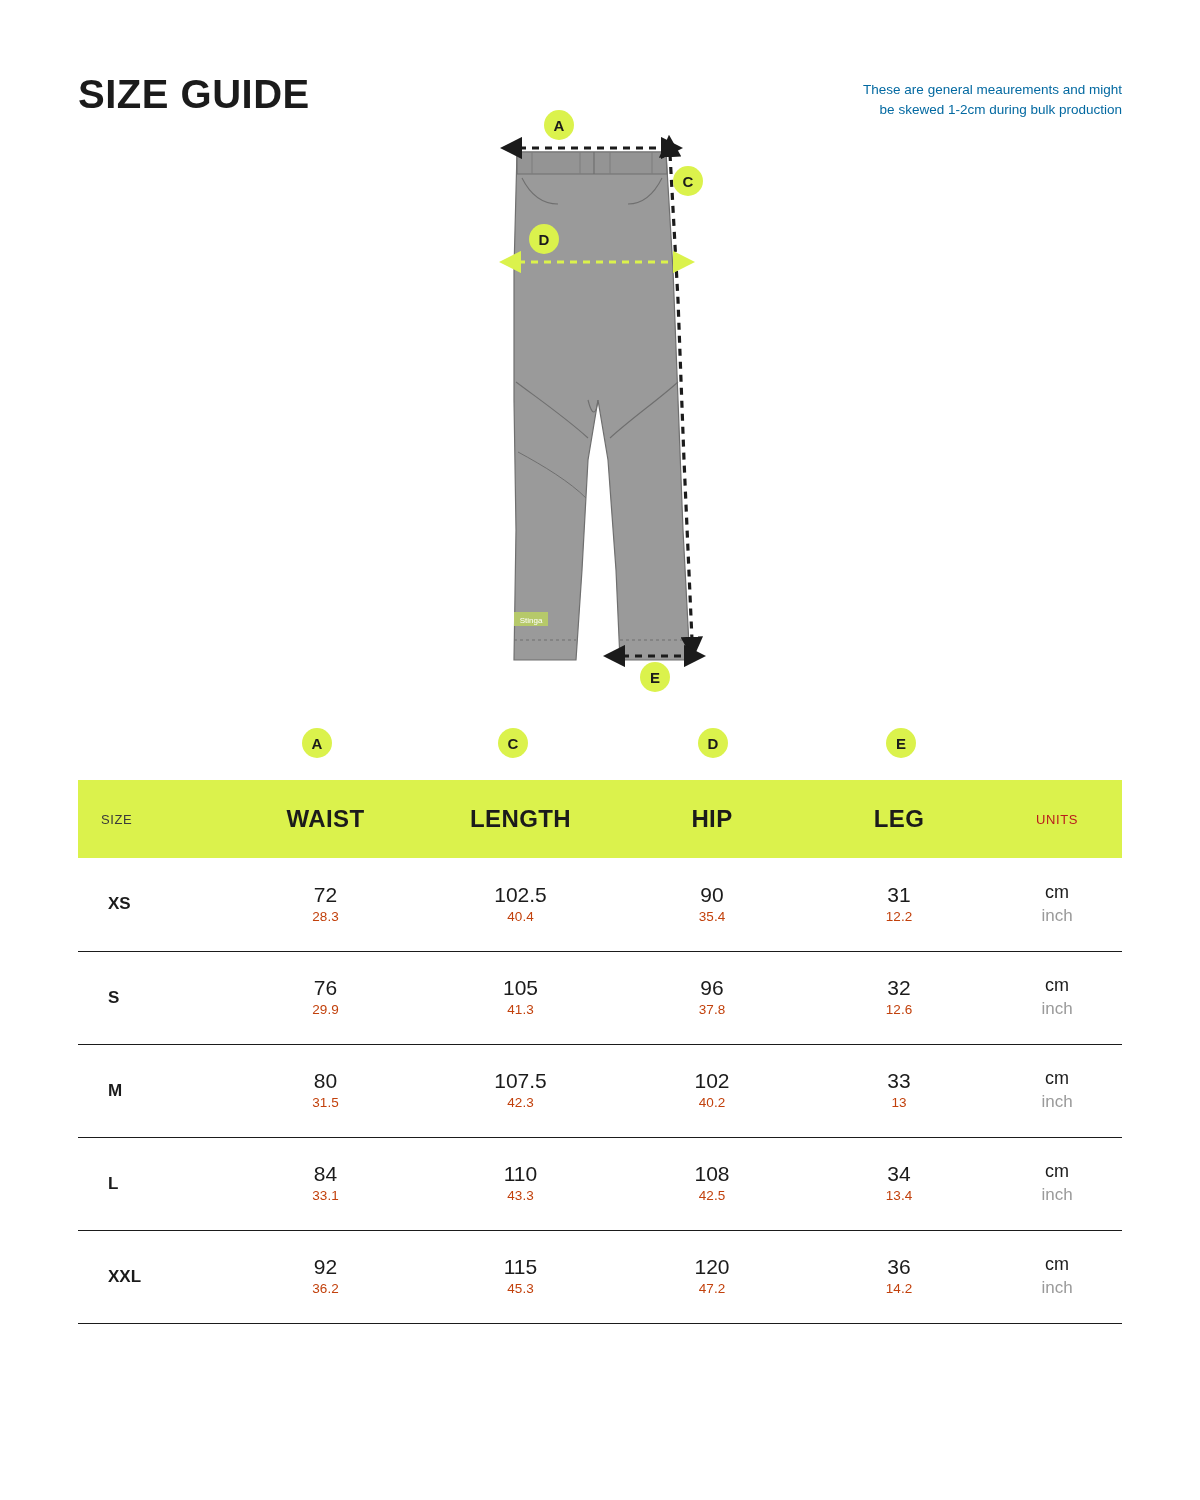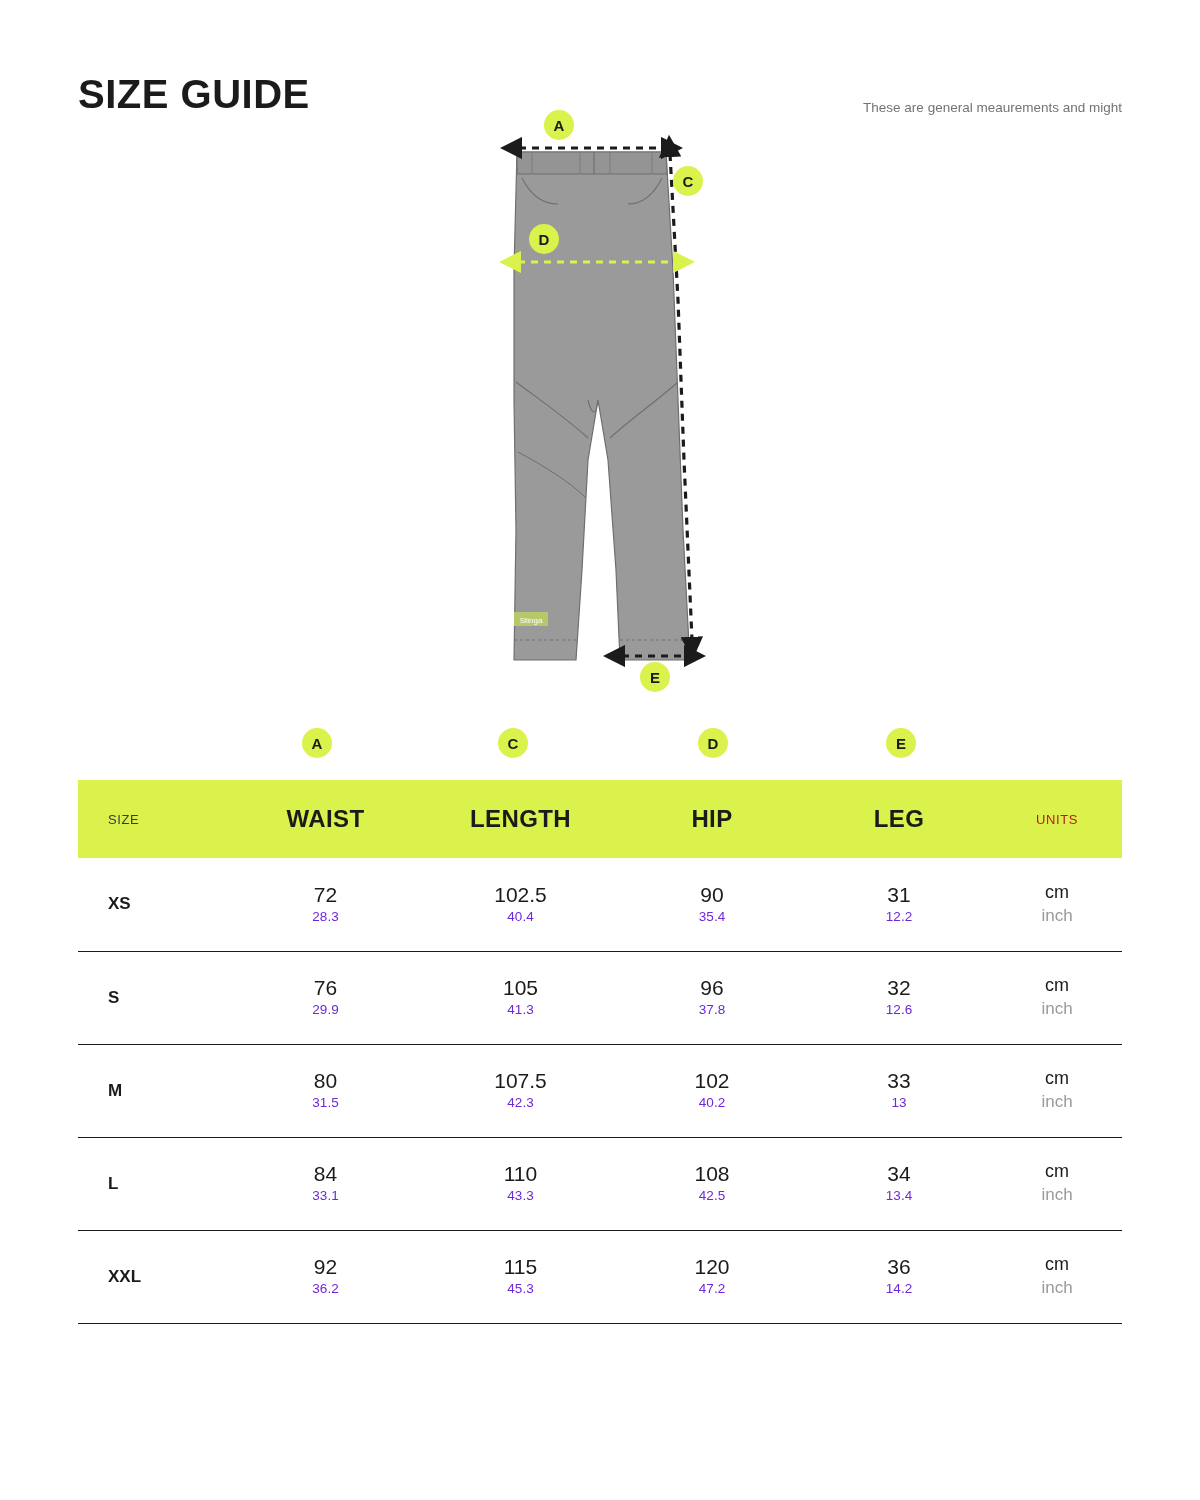--- a/index.html
+++ b/index.html
@@ -44,22 +44,21 @@
     text-align: right;
   }
   .disclaimer {
     position: absolute;
     right: 0;
     top: 18px;
     width: 420px;
     text-align: right;
     font-size: 13.5px;
     line-height: 1.45;
-    color: #737373;
-    margin-top: 18px;
+    color: #0369a1;
   }
 
   
   .illustration {
     position: absolute;
     top: 100px;
     left: 470px;
     width: 280px;
     height: 610px;
   }
@@ -112,21 +111,21 @@
     color: #1b1b1b;
     text-align: center;
     vertical-align: middle;
     letter-spacing: 0.4px;
   }
   thead th.size-head {
     font-size: 13px;
     font-weight: 400;
     color: #3a3a3a;
     text-align: left;
-    padding-left: 30px;
+    padding-left: 23px;
     letter-spacing: 0.6px;
   }
   thead th.units-head {
     font-size: 13px;
     font-weight: 400;
     color: #b91c1c;
     letter-spacing: 0.6px;
   }
 
   tbody tr {
@@ -146,21 +145,21 @@
     font-weight: 700;
     color: #1b1b1b;
   }
   .val-cm {
     font-size: 21px;
     color: #1b1b1b;
     line-height: 1.25;
   }
   .val-in {
     font-size: 13.5px;
-    color: #6d28d9;
+    color: #c2410c;
     line-height: 1.4;
   }
   .unit-cm {
     font-size: 18px;
     color: #1b1b1b;
     line-height: 1.25;
   }
   .unit-in {
     font-size: 17px;
     color: #9a9a9a;
@@ -176,20 +175,21 @@
 </style>
 </head>
 <body>
 
 <div class="page">
 
   <div class="header">
     <h1 class="title">SIZE GUIDE</h1>
     <div class="disclaimer">
       <div>These are general meaurements and might</div>
+      <div>be skewed 1-2cm during bulk production</div>
     </div>
   </div>
 
   <div class="illustration">
     <svg width="280" height="610" viewBox="0 0 280 610" xmlns="http://www.w3.org/2000/svg">
       <defs>
         <marker id="arrL" markerWidth="7" markerHeight="7" refX="6" refY="3.5" orient="auto">
           <polygon points="7,0 7,7 0,3.5" fill="#1b1b1b"></polygon>
         </marker>
         <marker id="arrR" markerWidth="7" markerHeight="7" refX="1" refY="3.5" orient="auto">

